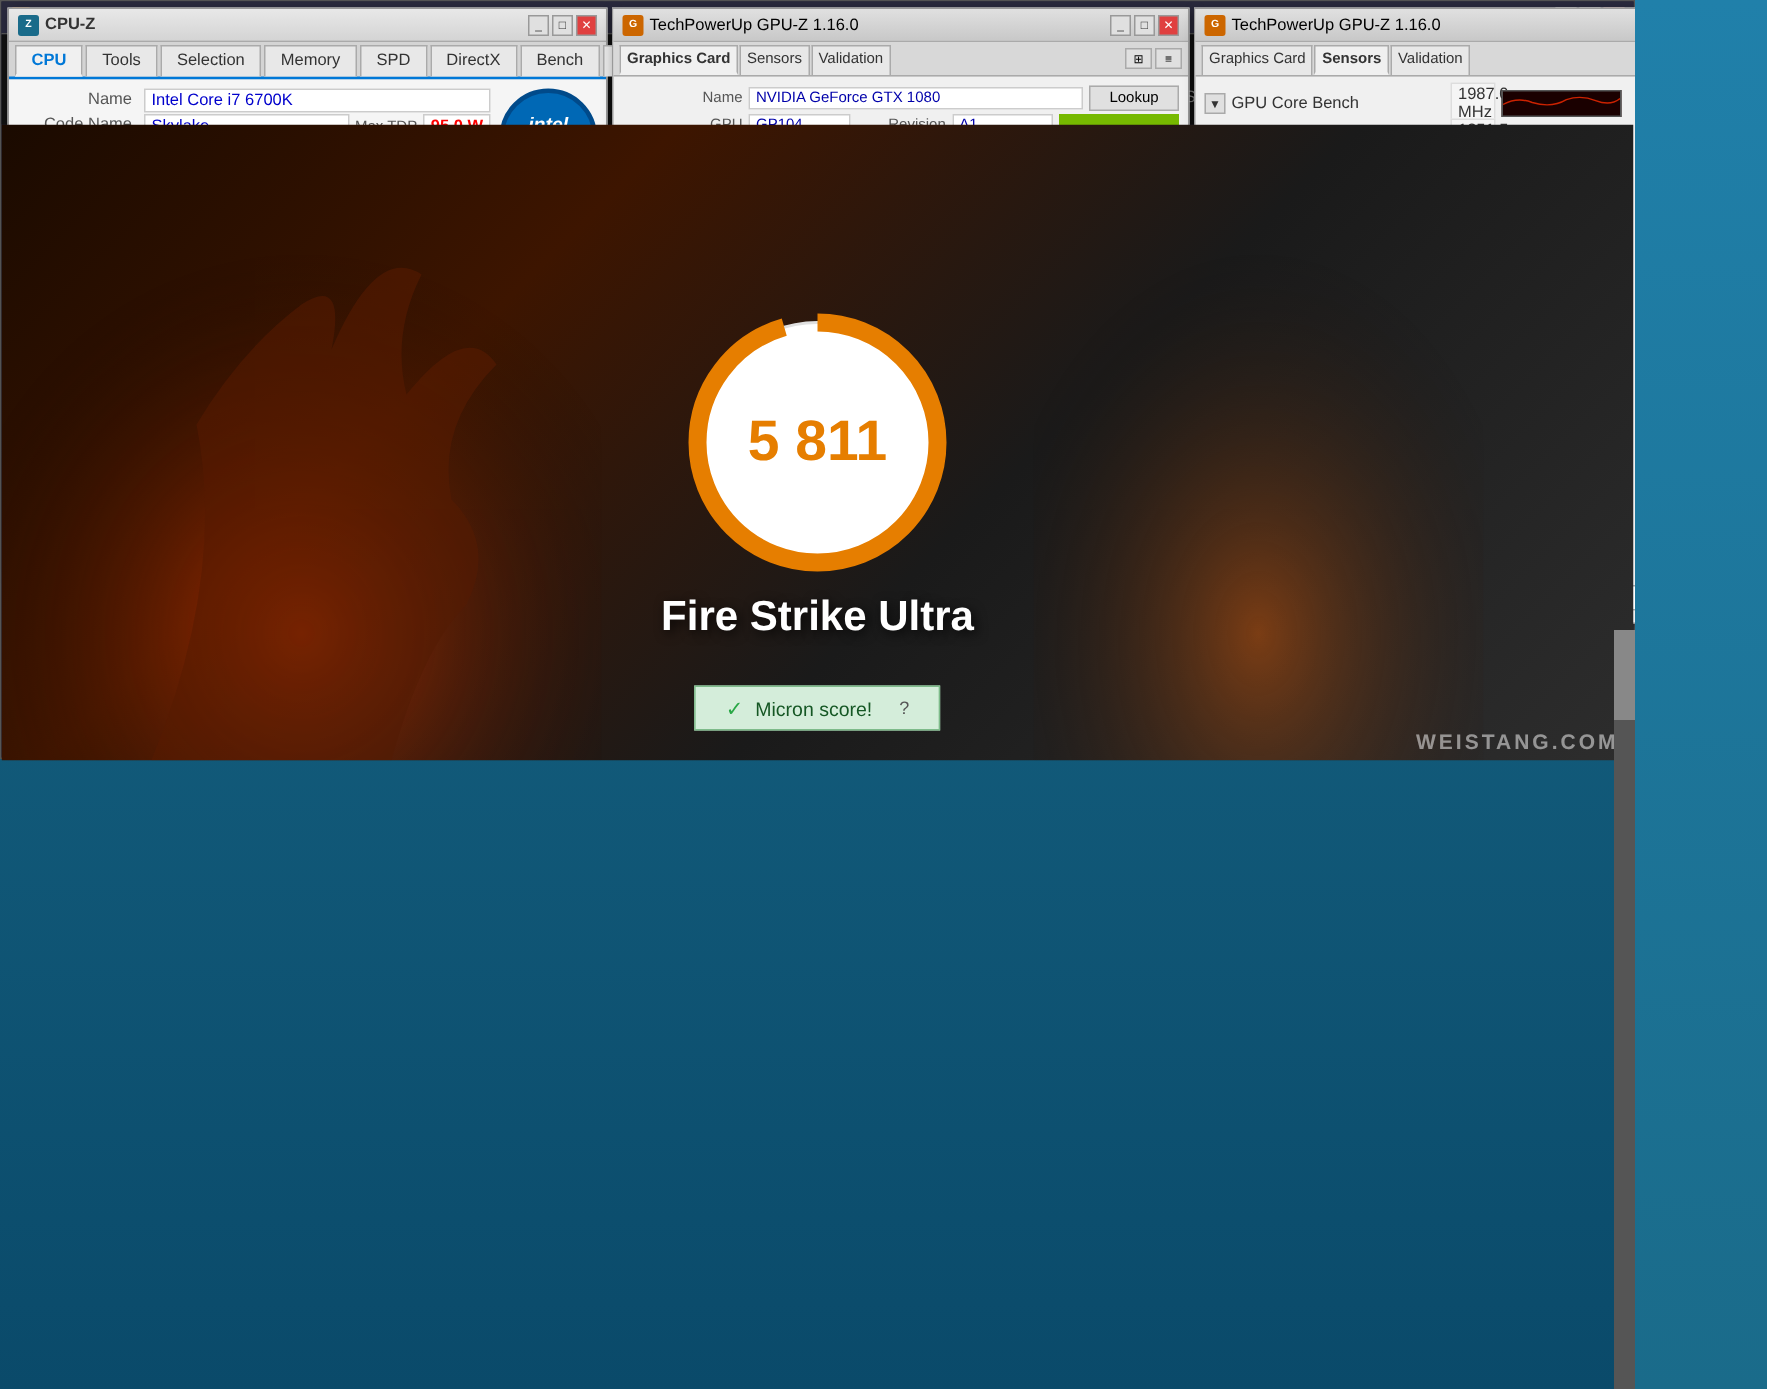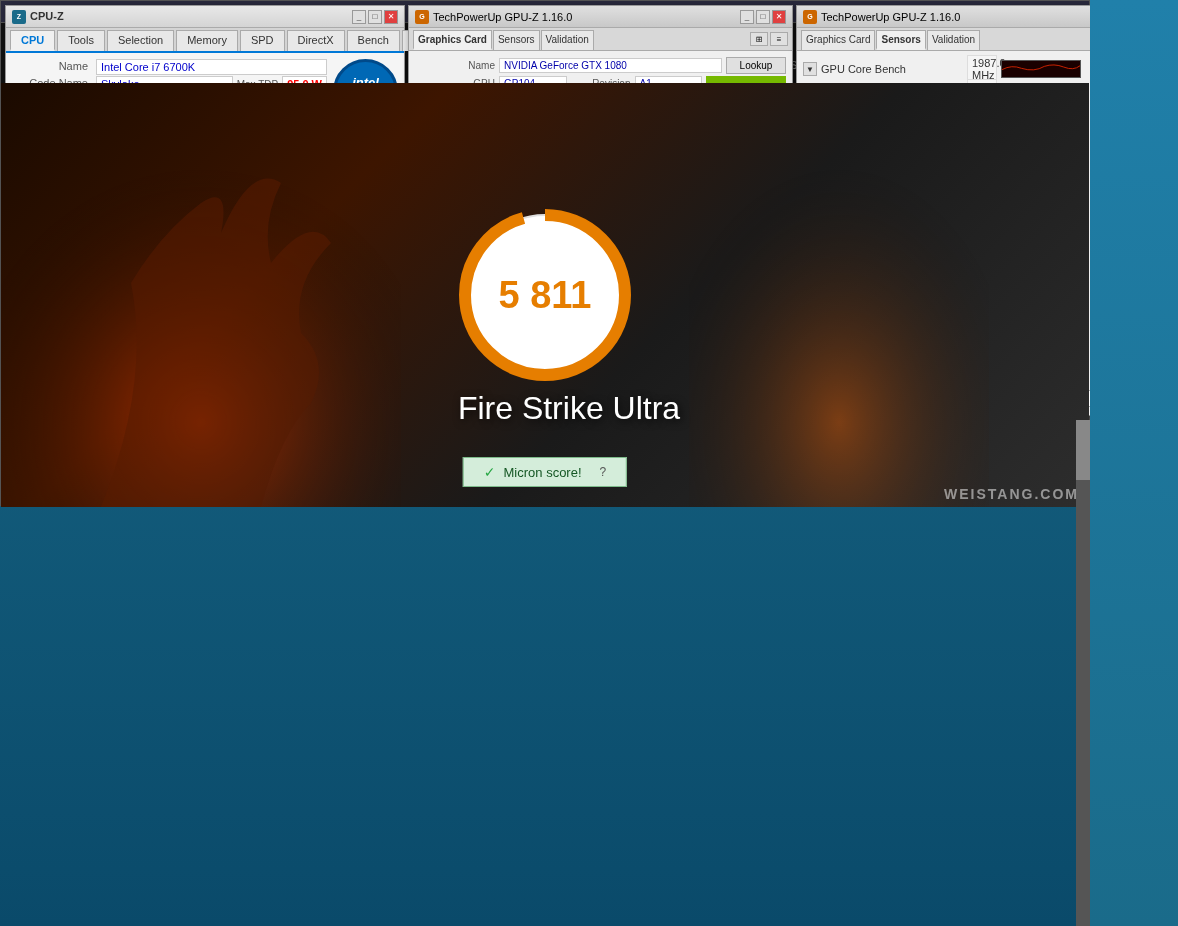--- a/index.html
+++ b/index.html
@@ -608,25 +608,24 @@
       font-weight: bold;
       display: block;
     }
 
     .dmark-title-text {
       position: absolute;
       bottom: 80px;
       left: 50%;
       transform: translateX(-50%);
       color: white;
-      font-size: 32px;
-      font-weight: normal;
+      font-size: 28px;
+      font-weight: bold;
       white-space: nowrap;
       text-shadow: 2px 2px 8px rgba(0,0,0,0.8);
-      margin-left: 24px;
     }
 
     .valid-score-badge {
       position: absolute;
       bottom: 20px;
       left: 50%;
       transform: translateX(-50%);
       background: #d4edda;
       border: 1px solid #7dbb8a;
       padding: 6px 20px;

